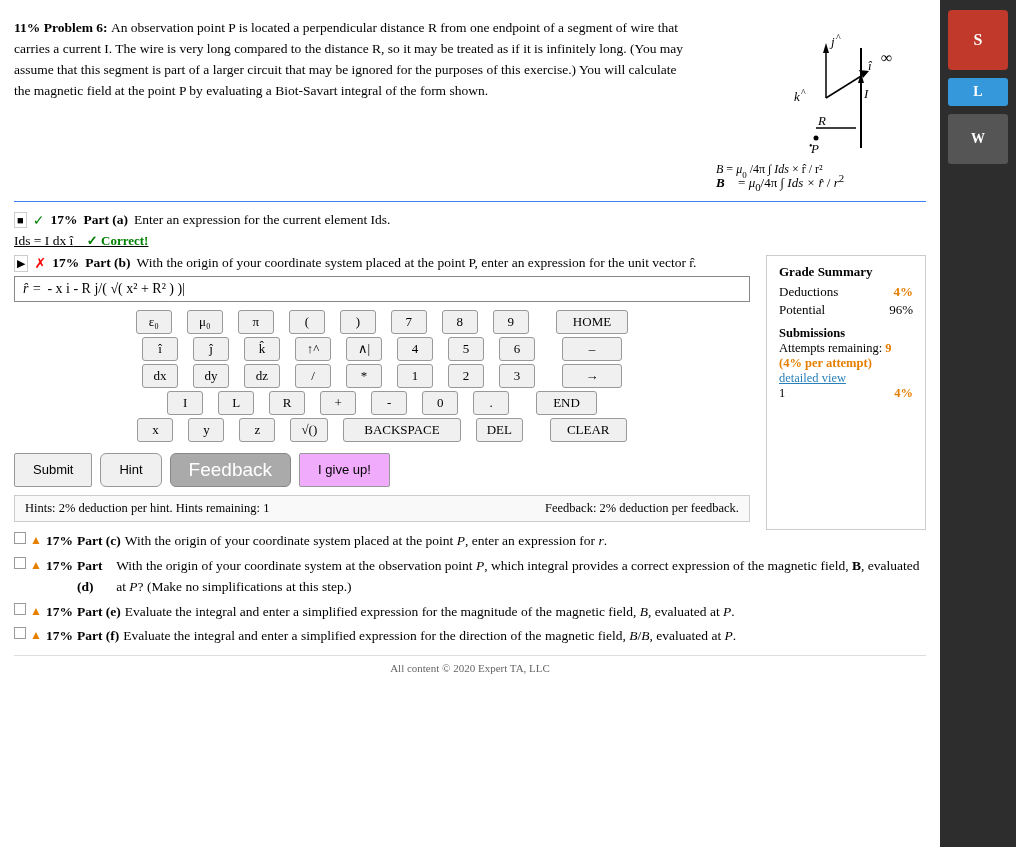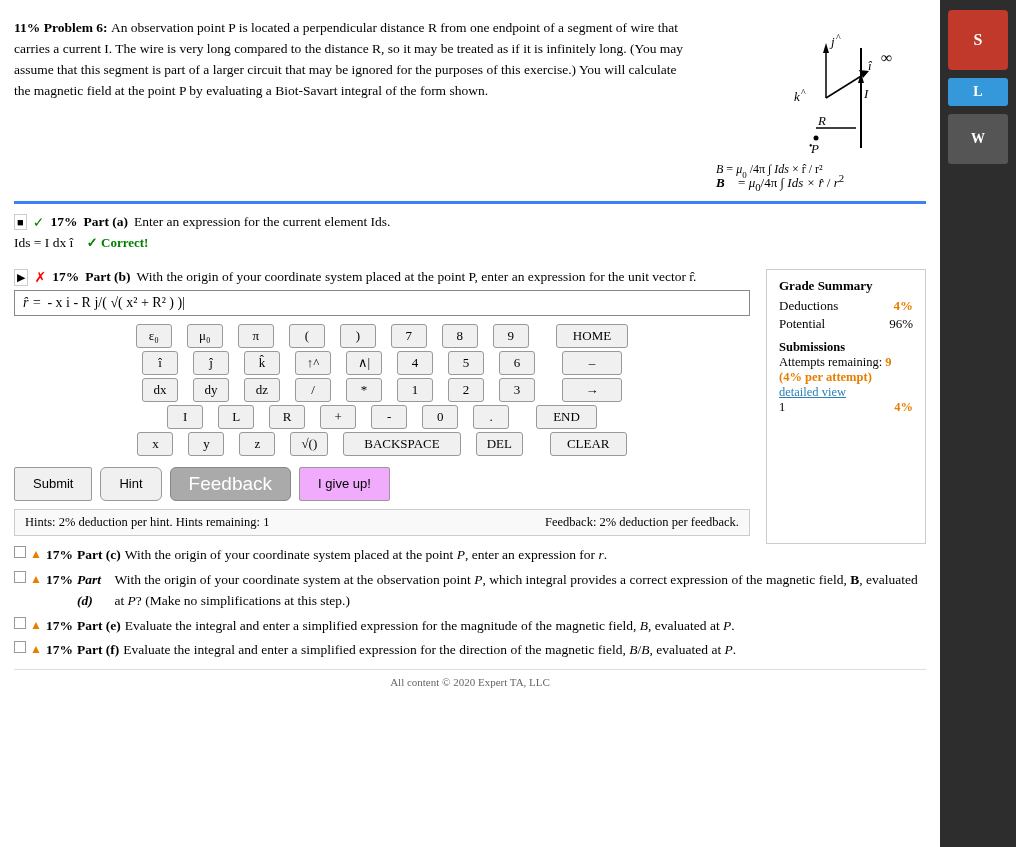--- a/index.html
+++ b/index.html
@@ -38,21 +38,21 @@
       margin-bottom: 8px;
       display: flex;
       align-items: center;
       justify-content: center;
       cursor: pointer;
     }
 
     
     .problem-section {
       padding: 8px 0;
-      border-bottom: 3px solid #3b82f6;
+      border-bottom: 1px solid #3b82f6;
       margin-bottom: 10px;
       display: flex;
       gap: 20px;
     }
     .problem-text {
       flex: 1;
       font-size: 13.5px;
       line-height: 1.55;
     }
     .problem-diagram {
@@ -270,21 +270,22 @@
 
     
     .diagram-svg {
       width: 210px;
       height: 160px;
     }
 
     
     .answer-display {
       font-size: 13.5px;
-      margin-bottom: 18px;
+      margin-bottom: 6px;
+      text-decoration: underline;
     }
 
     
     .part-b-container {
       display: flex;
       gap: 0;
     }
     .part-b-main {
       flex: 1;
     }
@@ -487,21 +488,21 @@
         <span class="small-square"></span>
         <span class="tri-icon">▲</span>
         <span style="font-weight:bold;"> 17% </span>
         <span style="font-weight:bold;">Part (c)</span>
         <span> With the origin of your coordinate system placed at the point <i>P</i>, enter an expression for <i>r</i>.</span>
       </div>
       <div class="bottom-part-row">
         <span class="small-square"></span>
         <span class="tri-icon">▲</span>
         <span style="font-weight:bold;"> 17% </span>
-        <span style="font-weight:bold;font-style:italic;">Part (d)</span>
+        <span style="font-weight:bold;">Part (d)</span>
         <span> With the origin of your coordinate system at the observation point <i>P</i>, which integral provides a correct expression of the magnetic field, <b>B</b>, evaluated at <i>P</i>? (Make no simplifications at this step.)</span>
       </div>
       <div class="bottom-part-row">
         <span class="small-square"></span>
         <span class="tri-icon">▲</span>
         <span style="font-weight:bold;"> 17% </span>
         <span style="font-weight:bold;">Part (e)</span>
         <span> Evaluate the integral and enter a simplified expression for the magnitude of the magnetic field, <i>B</i>, evaluated at <i>P</i>.</span>
       </div>
       <div class="bottom-part-row">

